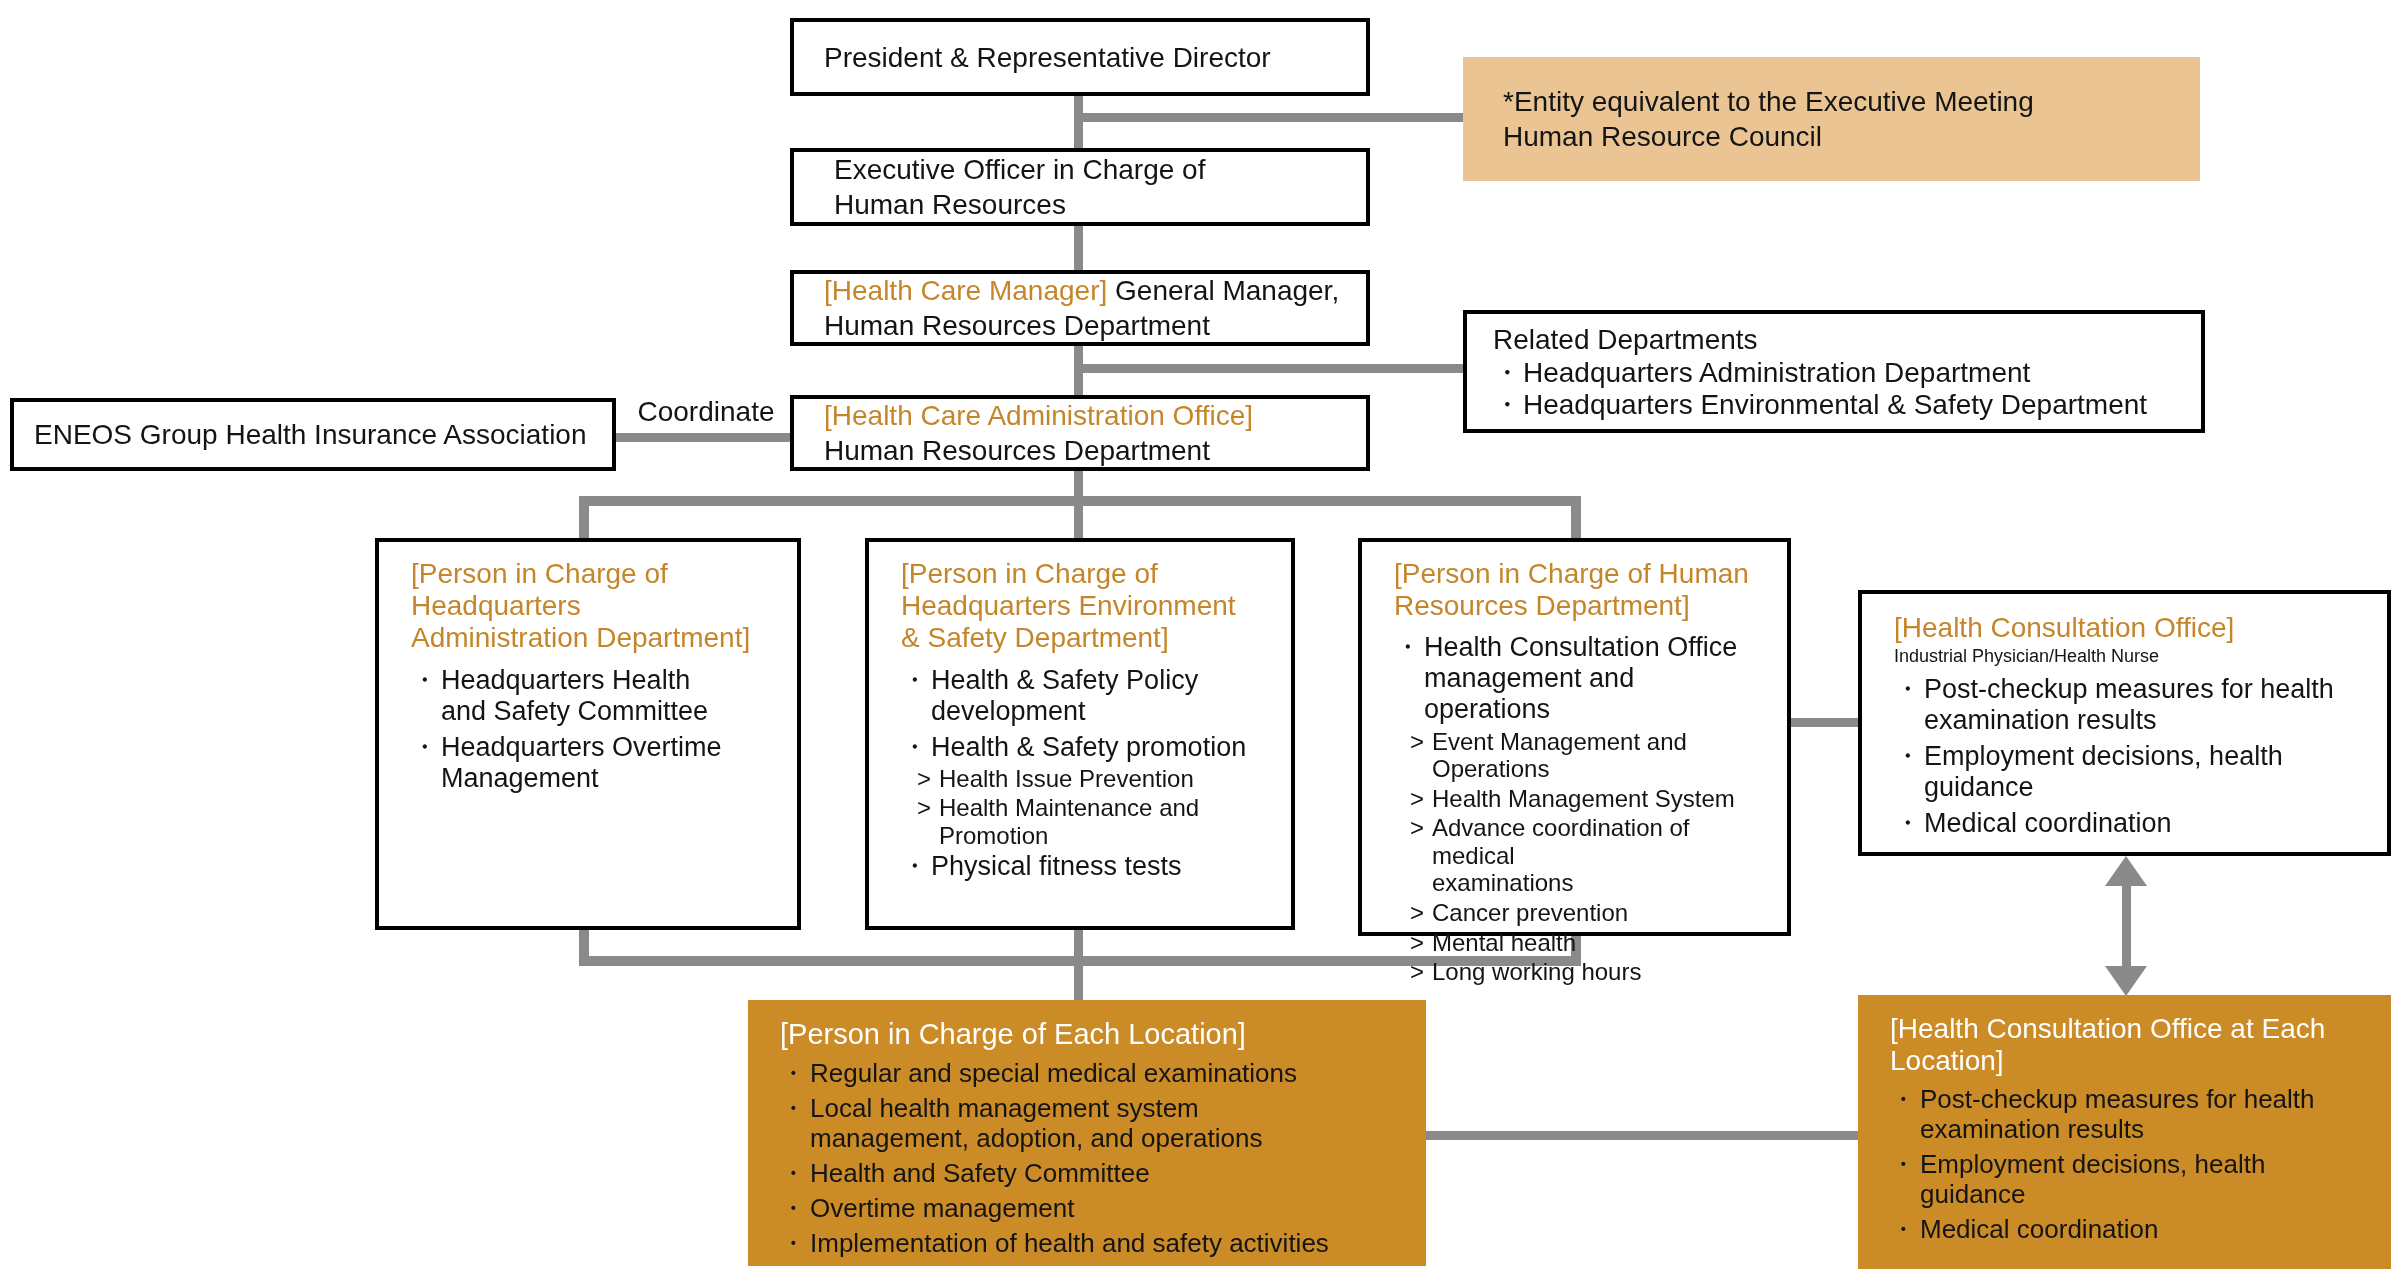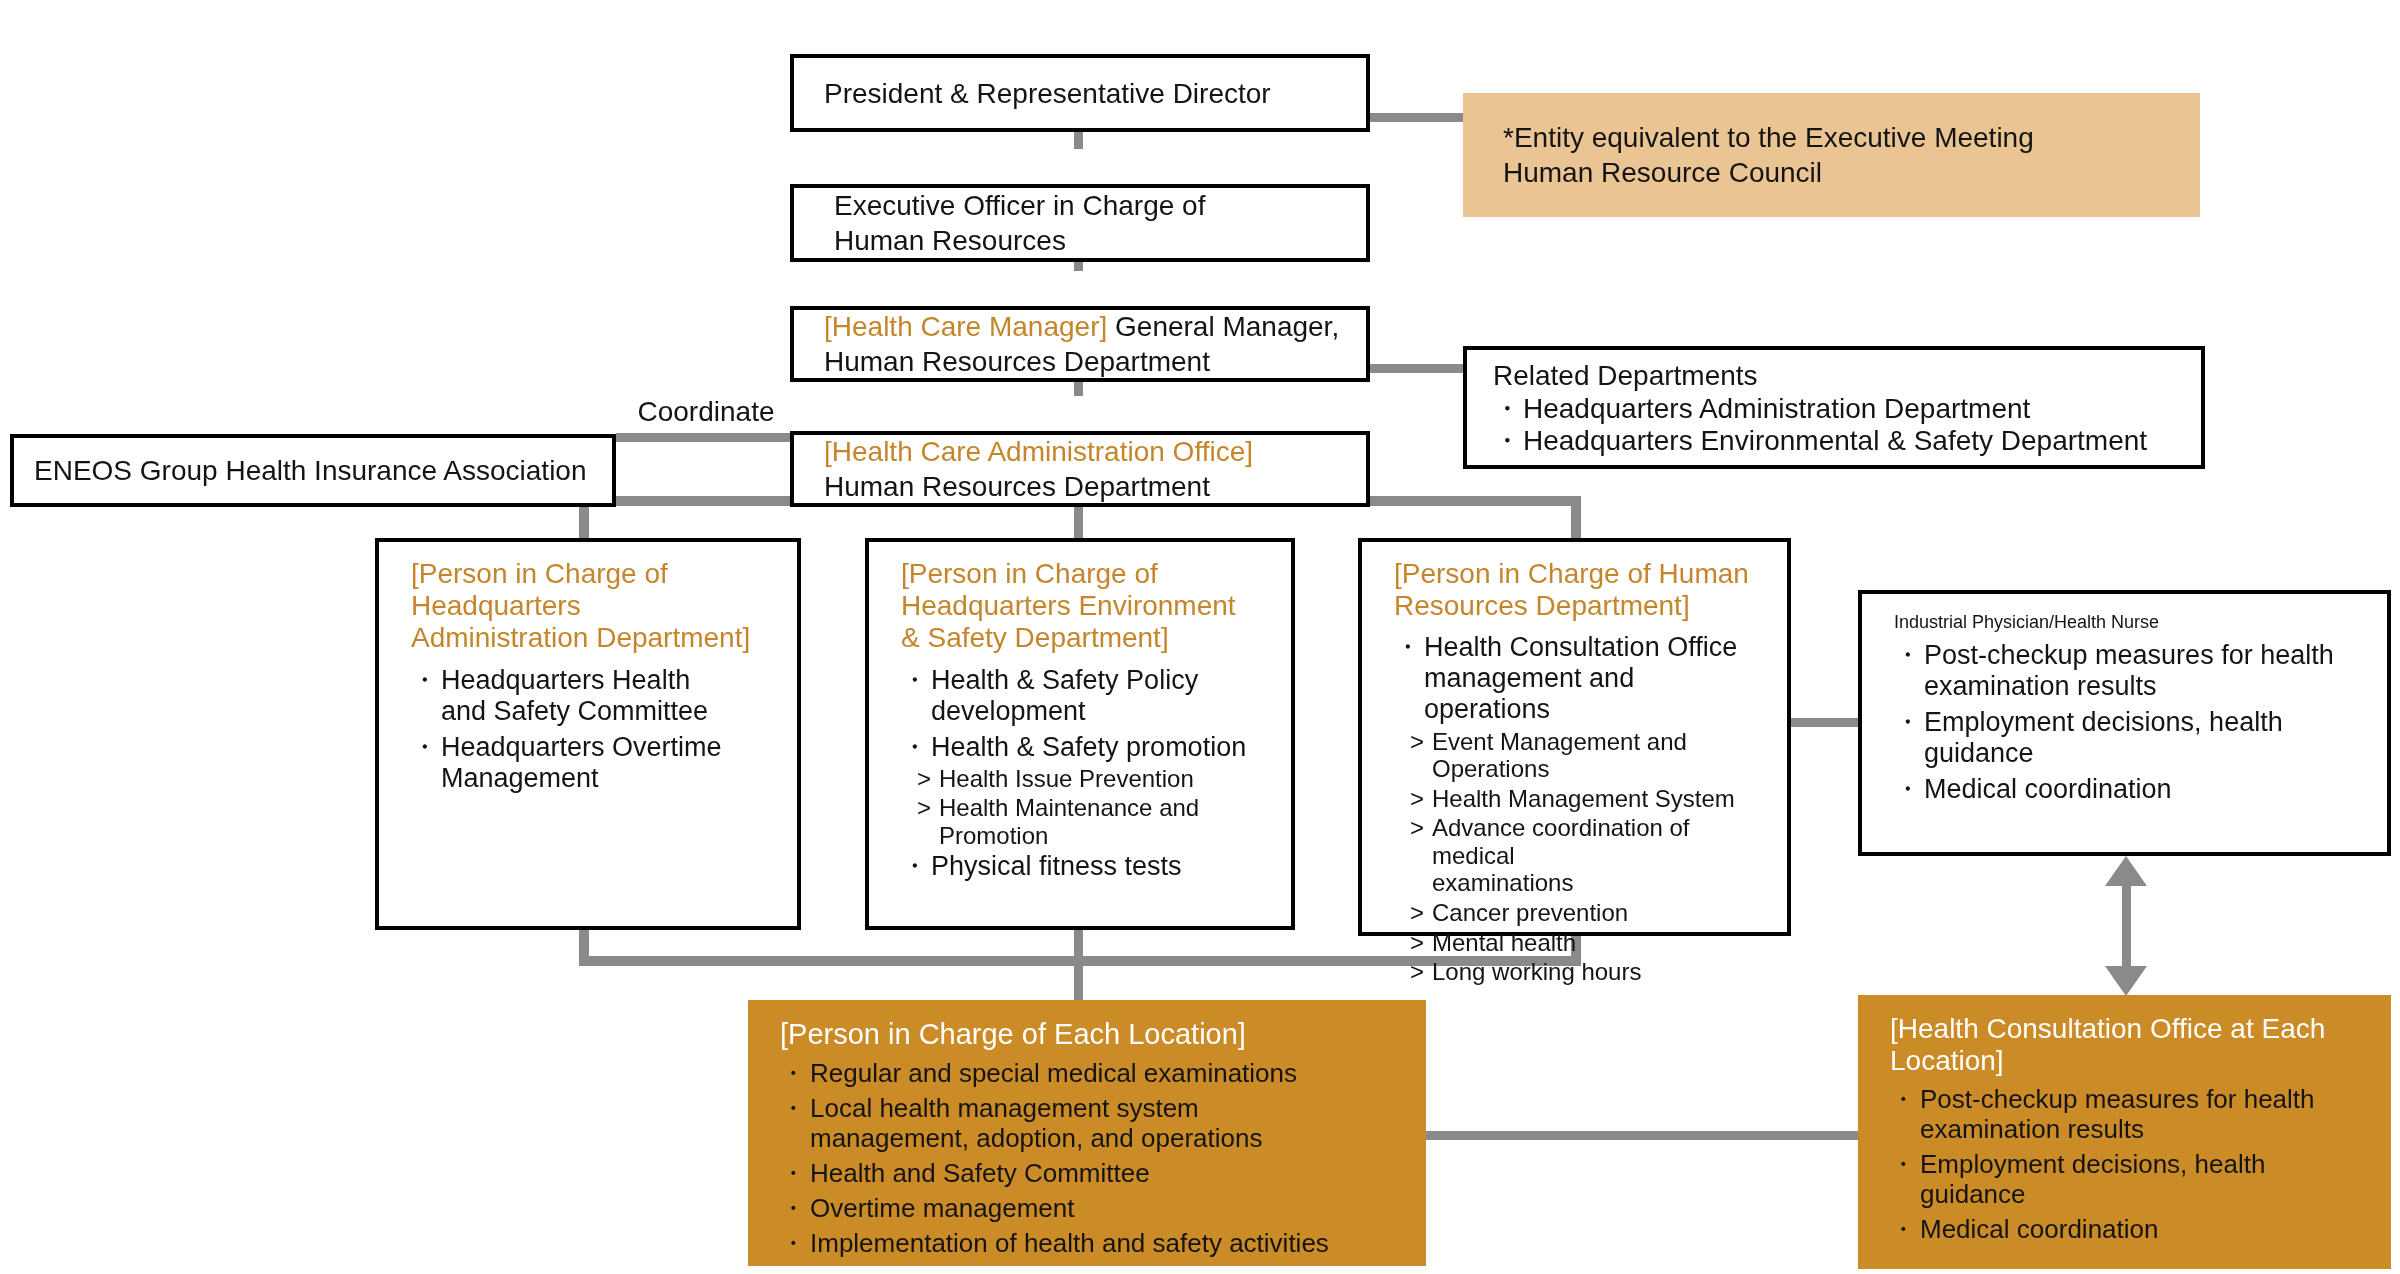--- a/index.html
+++ b/index.html
@@ -8,21 +8,21 @@
     width:2400px; height:1274px; position:relative;
     font-family:"Liberation Sans", sans-serif; color:#141414;
   }
   .stage { position:absolute; left:0; top:0; width:2400px; height:1274px; }
 
   
   .node { position:absolute; background:#ffffff; border:4px solid #000000; }
   .fillnode { position:absolute; border:none; }
   .tan  { background:#EAC593; }
   .orgbx{ background:#CB8B26; }
-  .vcenter { display:flex; flex-direction:column; justify-content:center;margin-top:36px; }
+  .vcenter { display:flex; flex-direction:column; justify-content:center; }
 
   .nl { white-space:pre-line; font-size:28px; line-height:1.25; }
   .orange { color:#C5862B; }
   .whitet { color:#ffffff; }
 
   .bigbox { padding:16px 24px 10px 32px; }
   .boxtitle { font-size:28px; line-height:1.15; white-space:pre-line; margin-bottom:10px; }
   .row { display:flex; align-items:flex-start; font-size:27px; line-height:1.15; margin-bottom:5px; }
   .row .mk { flex:0 0 30px; }
   .row .tx { white-space:pre-line; flex:1 1 auto; }
@@ -185,20 +185,21 @@
       <span class="mk">&gt;</span>
       <span class="tx">Mental health</span>
     </div>
     <div class="row s">
       <span class="mk">&gt;</span>
       <span class="tx">Long working hours</span>
     </div>
   </div>
 
   <div class="node bigbox" style="left:1858px; top:590px; width:533px; height:266px; padding-top:18px;">
+    <div class="boxtitle orange" style="margin-bottom:2px;">[Health Consultation Office]</div>
     <div class="subtitle">Industrial Physician/Health Nurse</div>
     <div class="row">
       <span class="mk">・</span>
       <span class="tx">Post-checkup measures for health
 examination results</span>
     </div>
     <div class="row">
       <span class="mk">・</span>
       <span class="tx">Employment decisions, health
 guidance</span>

